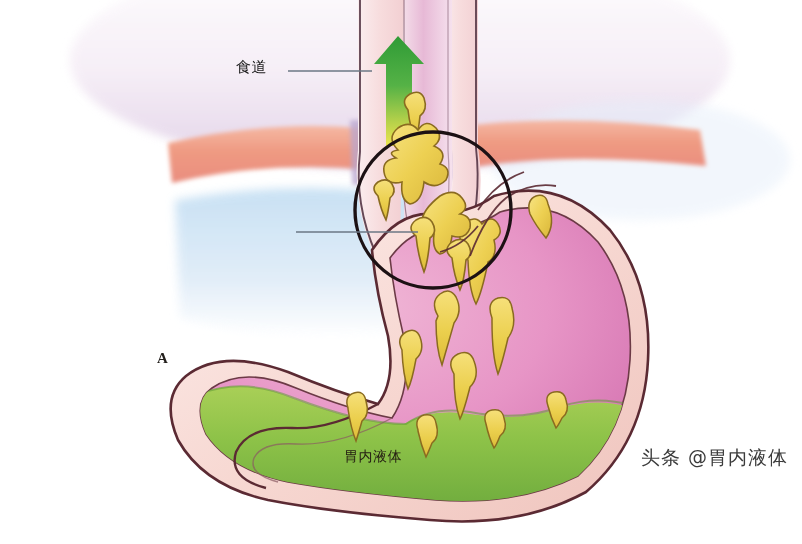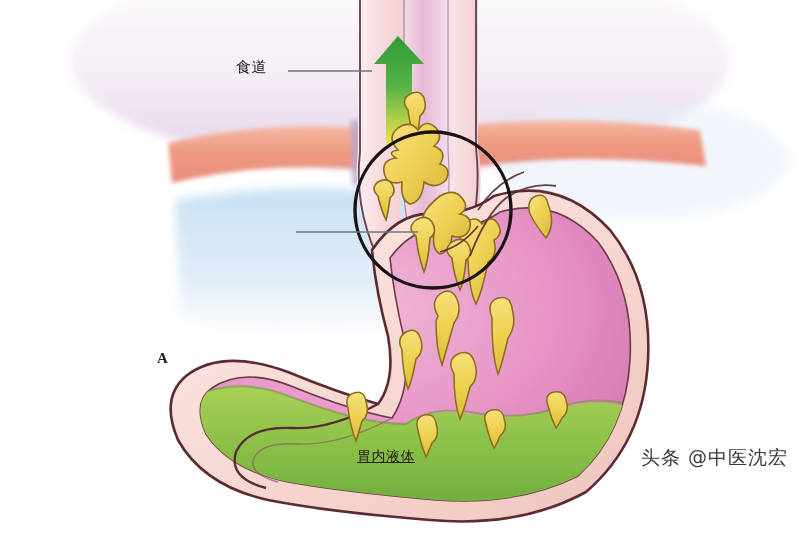--- a/index.html
+++ b/index.html
@@ -37,25 +37,24 @@
     left: 236px;
     top: 58px;
     font-size: 15px;
   }
   #label-les {
     left: 163px;
     top: 220px;
     font-size: 15px;
   }
   #label-gastric-fluid {
-    left: 357px;
+    left: 344px;
     top: 448px;
     font-size: 14px;
     color: #262013;
-    text-decoration: underline;
   }
   #panel-letter {
     left: 157px;
     top: 350px;
     font-size: 15px;
     font-weight: bold;
     font-family: "Liberation Serif", serif;
     color: #231f1c;
   }
   #watermark {
@@ -286,15 +285,15 @@
     </g>
   </svg>
 
   <div class="lbl" id="label-esophagus">食道</div>
 
 
   <div class="lbl" id="label-gastric-fluid">胃内液体</div>
 
   <div class="lbl" id="panel-letter">A</div>
 
-  <div id="watermark">头条 @中医沈宏</div>
+  <div id="watermark">头条 @胃内液体</div>
 
 </div>
 
 </body></html>

